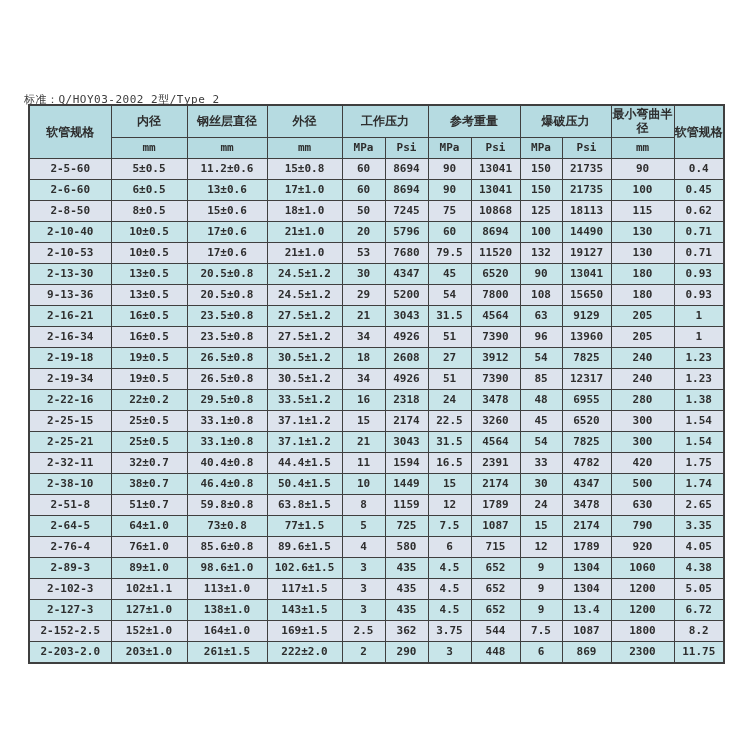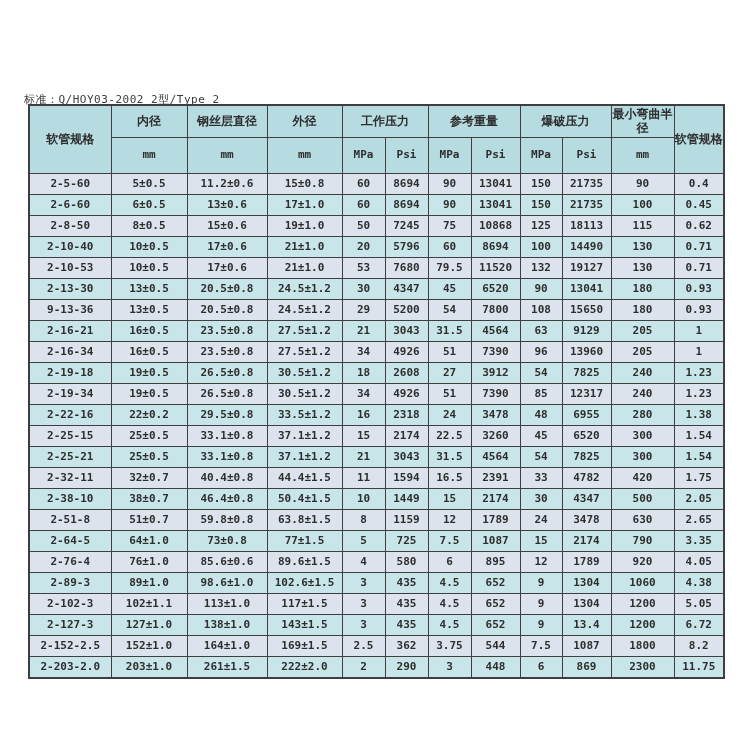--- a/index.html
+++ b/index.html
@@ -25,21 +25,21 @@
   .spec-table th,.spec-table td{
     border:1px solid var(--border);
     text-align:center;vertical-align:middle;
     padding:0;overflow:hidden;
   }
   .spec-table thead th{
     background:var(--header-bg);
     font-size:12px;font-weight:bold;line-height:14px;
   }
   .spec-table thead tr.hdr-main th{height:32px;}
-  .spec-table thead tr.hdr-units th{height:36px;font-size:11px;}
+  .spec-table thead tr.hdr-units th{height:21px;font-size:11px;}
   .spec-table thead th[rowspan]{height:53px;}
   .spec-table tbody td{
     height:20px;font-size:11px;font-weight:bold;line-height:20px;white-space:nowrap;
   }
   .spec-table tbody tr:nth-child(odd) td{background:var(--row-odd);}
   .spec-table tbody tr:nth-child(even) td{background:var(--row-even);}
 </style>
 </head>
 <body>
 
@@ -111,21 +111,21 @@
         <td>13041</td>
         <td>150</td>
         <td>21735</td>
         <td>100</td>
         <td>0.45</td>
       </tr>
       <tr>
         <td>2-8-50</td>
         <td>8±0.5</td>
         <td>15±0.6</td>
-        <td>19±1.0</td>
+        <td>18±1.0</td>
         <td>50</td>
         <td>7245</td>
         <td>75</td>
         <td>10868</td>
         <td>125</td>
         <td>18113</td>
         <td>115</td>
         <td>0.62</td>
       </tr>
       <tr>
@@ -301,21 +301,21 @@
         <td>38±0.7</td>
         <td>46.4±0.8</td>
         <td>50.4±1.5</td>
         <td>10</td>
         <td>1449</td>
         <td>15</td>
         <td>2174</td>
         <td>30</td>
         <td>4347</td>
         <td>500</td>
-        <td>2.05</td>
+        <td>1.74</td>
       </tr>
       <tr>
         <td>2-51-8</td>
         <td>51±0.7</td>
         <td>59.8±0.8</td>
         <td>63.8±1.5</td>
         <td>8</td>
         <td>1159</td>
         <td>12</td>
         <td>1789</td>
@@ -334,26 +334,26 @@
         <td>7.5</td>
         <td>1087</td>
         <td>15</td>
         <td>2174</td>
         <td>790</td>
         <td>3.35</td>
       </tr>
       <tr>
         <td>2-76-4</td>
         <td>76±1.0</td>
-        <td>85.6±0.6</td>
+        <td>85.6±0.8</td>
         <td>89.6±1.5</td>
         <td>4</td>
         <td>580</td>
         <td>6</td>
-        <td>895</td>
+        <td>715</td>
         <td>12</td>
         <td>1789</td>
         <td>920</td>
         <td>4.05</td>
       </tr>
       <tr>
         <td>2-89-3</td>
         <td>89±1.0</td>
         <td>98.6±1.0</td>
         <td>102.6±1.5</td>

